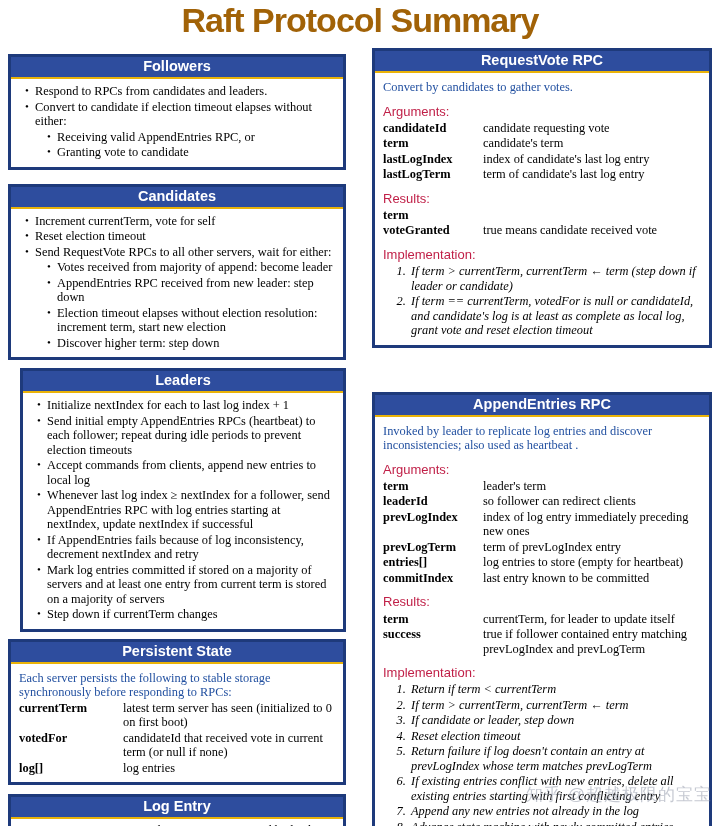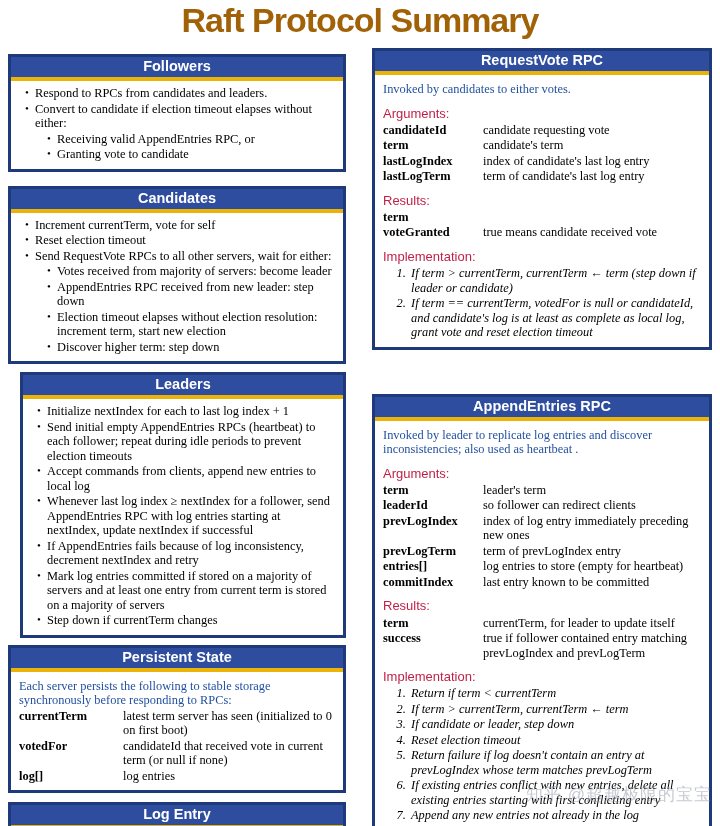--- a/index.html
+++ b/index.html
@@ -13,21 +13,21 @@
     font-size:34px;text-align:center;margin:0 0 8px;letter-spacing:-1px;color:#a16207;
   }
   .cols{display:flex;gap:26px;align-items:flex-start;}
   .col{display:flex;flex-direction:column;flex:none;}
   .col-left{width:338px;padding-top:6px;}
   .col-right{width:340px;}
   .panel{border:3px solid #1e3a7b;background:#fff;margin-bottom:0;}
   .panel-header{
     background:#2e4d9e;color:#fff;font-family:"Liberation Sans",sans-serif;
     font-weight:bold;font-size:14.5px;text-align:center;padding:1px 0 3px;
-    border-bottom:4px solid #eab308;
+    border-bottom:2px solid #eab308;
   }
   .panel-body{padding:4px 8px 6px 8px;font-size:12.4px;line-height:1.17;}
   
   .bullet{display:flex;margin:1px 0;}
   .bullet .dot{flex:none;width:16px;text-align:center;font-size:11px;}
   .bullet .btext{flex:1;}
   .bullet.sub{margin-left:22px;}
   
   .frow{display:flex;margin:0 0 1px 0;}
   .fname{flex:none;font-weight:bold;}
@@ -96,21 +96,21 @@
           <div class="bullet">
               <span class="dot">•</span>
               <span class="btext">Reset election timeout</span>
             </div>
           <div class="bullet">
               <span class="dot">•</span>
               <span class="btext">Send RequestVote RPCs to all other servers, wait for either:</span>
             </div>
           <div class="bullet sub">
               <span class="dot">•</span>
-              <span class="btext">Votes received from majority of servers: become leader</span>
+              <span class="btext">Votes received from majority of append: become leader</span>
             </div>
           <div class="bullet sub">
               <span class="dot">•</span>
               <span class="btext">AppendEntries RPC received from new leader: step down</span>
             </div>
           <div class="bullet sub">
               <span class="dot">•</span>
               <span class="btext">Election timeout elapses without election resolution: increment term, start new election</span>
             </div>
           <div class="bullet sub">
@@ -184,21 +184,21 @@
         </div>
       </div>
 
     </div>
 
     <div class="col col-right">
 
       <div class="panel">
         <div class="panel-header">RequestVote RPC</div>
         <div class="panel-body">
-          <div class="intro">Invoked by candidates to either votes.</div>
+          <div class="intro">Convert by candidates to gather votes.</div>
           <div class="seclabel">Arguments:</div>
           <div class="frow">
               <span class="fname w-right">candidateId</span>
               <span class="fdesc">candidate requesting vote</span>
             </div>
           <div class="frow">
               <span class="fname w-right">term</span>
               <span class="fdesc">candidate's term</span>
             </div>
           <div class="frow">

